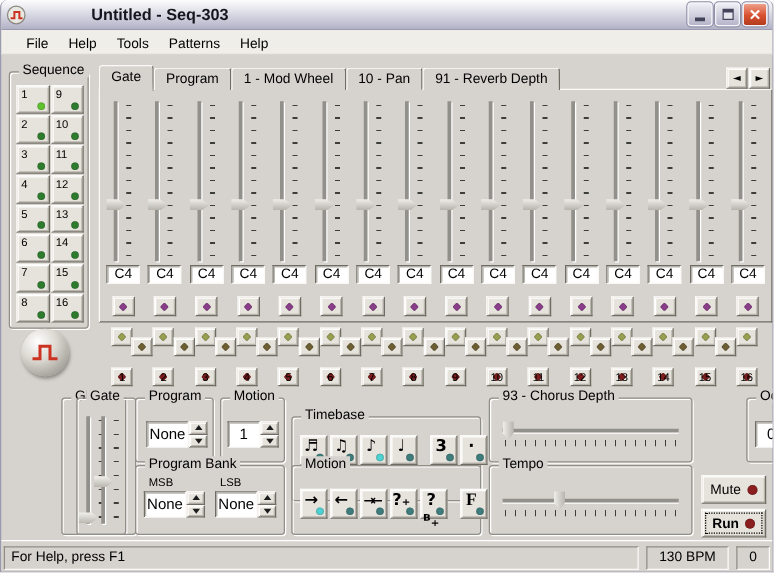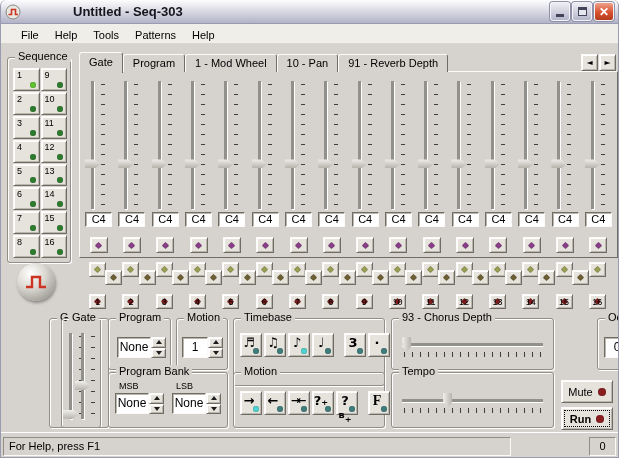--- a/index.html
+++ b/index.html
@@ -724,21 +724,21 @@
         <div class="spin-b btn3d">
             <span class="tri-up"></span>
           </div>
         <div class="spin-b btn3d">
             <span class="tri-dn"></span>
           </div>
       </div>
     </div>
   </div>
 
-  <div class="groupbox" style="left:232px;top:318px;width:152px;height:68px;">
+  <div class="groupbox" style="left:232px;top:333px;width:152px;height:68px;">
     <span class="gb-label">Timebase</span>
     <div>
         <div class="gbtn btn3d" style="left: 6px; top: 14px;">
           <span class="glyph music">♬</span>
           <span class="led " style="background: rgb(63, 125, 125);"></span>
         </div>
         <div class="gbtn btn3d" style="left: 30px; top: 14px;">
           <span class="glyph music">♫</span>
           <span class="led " style="background: rgb(63, 125, 125);"></span>
         </div>
@@ -828,16 +828,17 @@
     <span>Run</span>
     <span class="led tr-led" style="background: rgb(139, 31, 31);"></span>
   </div>
   <div class="transport-btn btn3d" style="left:560px;top:380px;">
     <span>Mute</span>
     <span class="led tr-led" style="background: rgb(139, 31, 31);"></span>
   </div>
 
   <div class="statusbar">
     <div class="sb-panel" style="left:2px;width:508px;">For Help, press F1</div>
+    <div class="sb-panel" style="left:516px;width:66px;text-align:center;">130 BPM</div>
     <div class="sb-panel" style="left:588px;width:27px;text-align:center;">0</div>
   </div>
 
 </div>
 
 </body></html>

